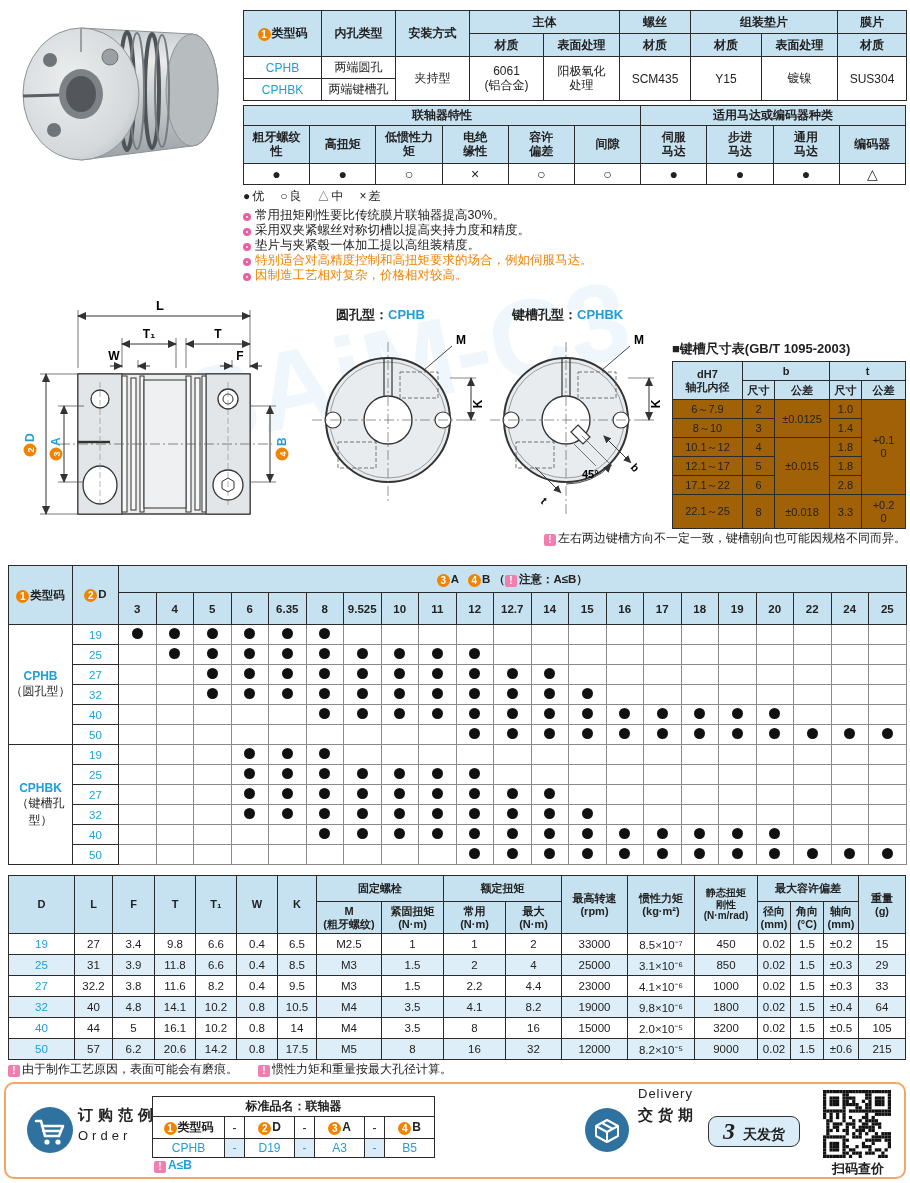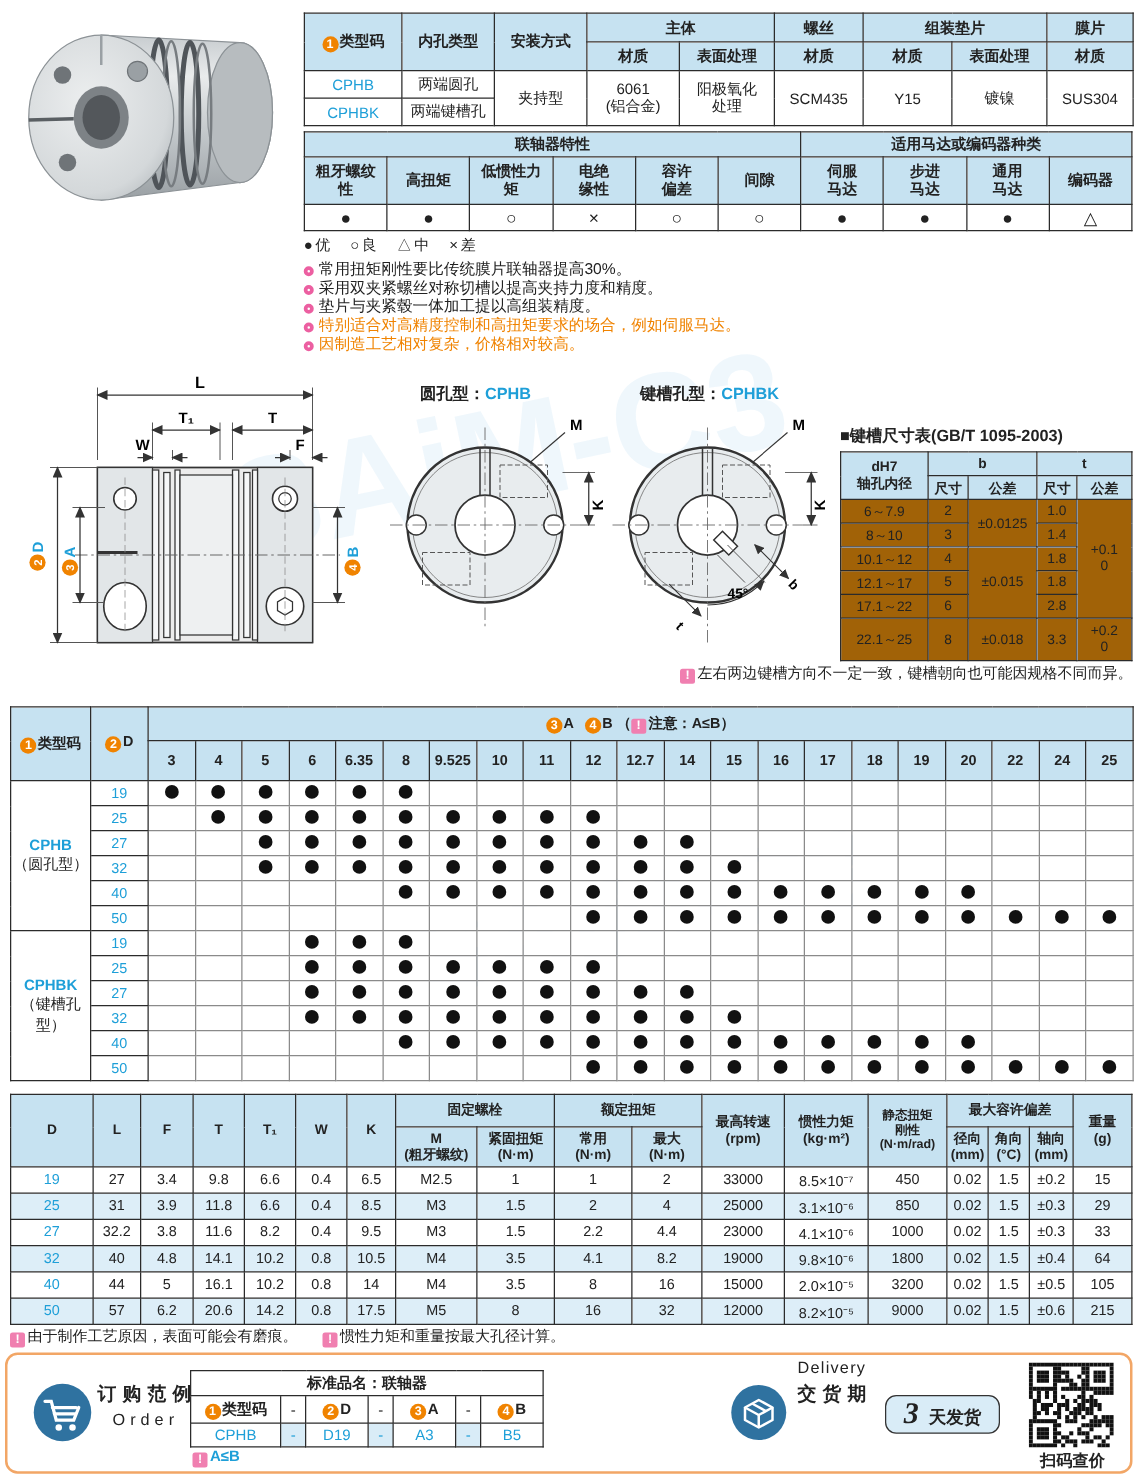--- a/index.html
+++ b/index.html
@@ -57,21 +57,21 @@
   .spect th { font-size:11px; padding:0; line-height:1.15;}
   .spect td { height:21px; font-size:11.5px; background:#fff; }
   .spect tr.alt td { background:#ddeef8; }
   .spect td.dval { color:#1e9fd8; }
   .notes { position:absolute; left:8px; top:1061px; font-size:12px; }
   .notes span.ntxt { margin-right:20px; }
   
   .footer { position:absolute; left:4px; top:1082px; width:902px; height:97px;
             border:2px solid #f2a666; border-radius:10px; background:#fff; }
   .ord-cn { position:absolute; left:78px; top:1106px; font-size:15px; font-weight:bold; letter-spacing:5px;}
-  .ord-en { position:absolute; left:78px; top:1128px; font-size:13px; letter-spacing:4px;margin-left:12px;}
+  .ord-en { position:absolute; left:78px; top:1128px; font-size:13px; letter-spacing:4px;}
   .ordt { position:absolute; left:152px; top:1096px; width:274px; }
   .ordt th, .ordt td { font-size:12px; }
   .ordt .title { height:20px; background:#fff; font-weight:bold; }
   .ordt .hd { height:22px; background:#fff; }
   .ordt td { height:19px; }
   .ordt td.dash { background:#d9ecf7; color:#1e9fd8; }
   .ordt td.val { color:#1e9fd8; background:#fff;}
   .ord-note { position:absolute; left:154px; top:1158px; font-size:12px; color:#1e9fd8; font-weight:bold;}
   .del-cn { position:absolute; left:638px; top:1106px; font-size:15px; font-weight:bold; letter-spacing:5px;}
   .del-en { position:absolute; left:638px; top:1086px; font-size:13px; letter-spacing:1px;}

